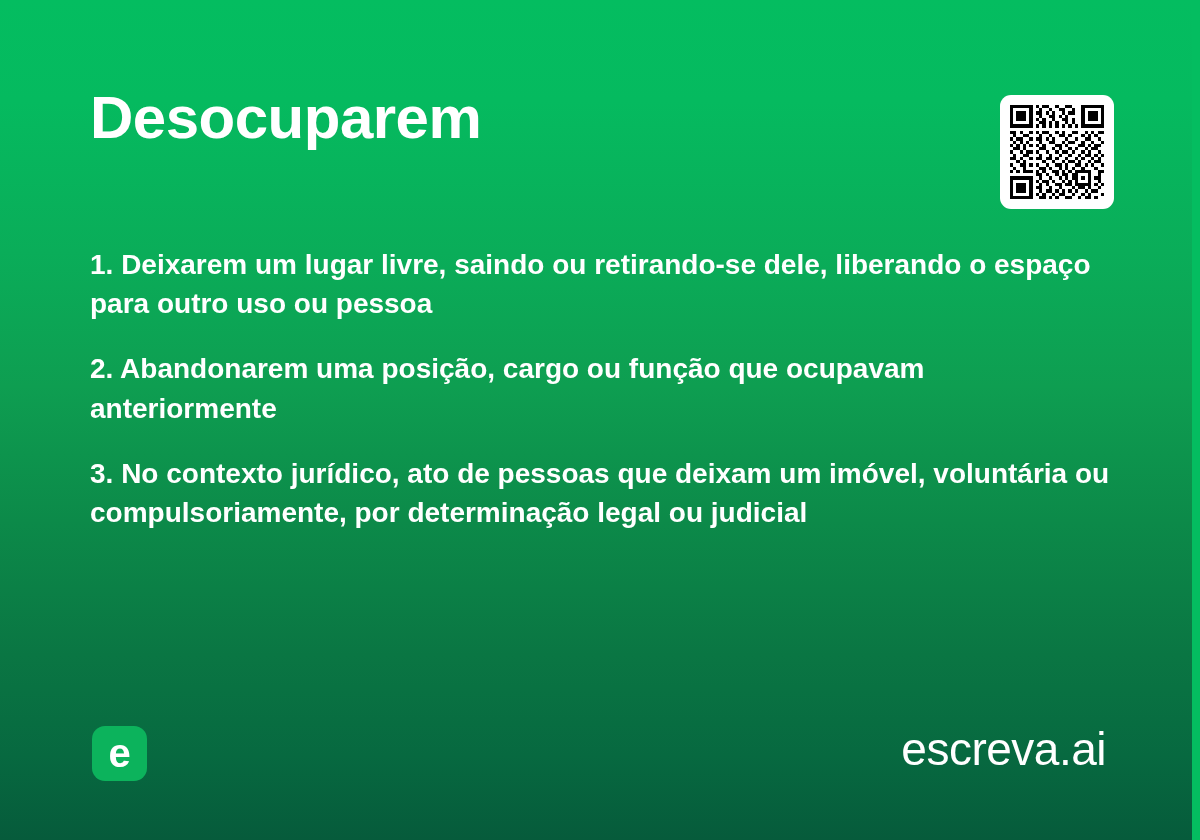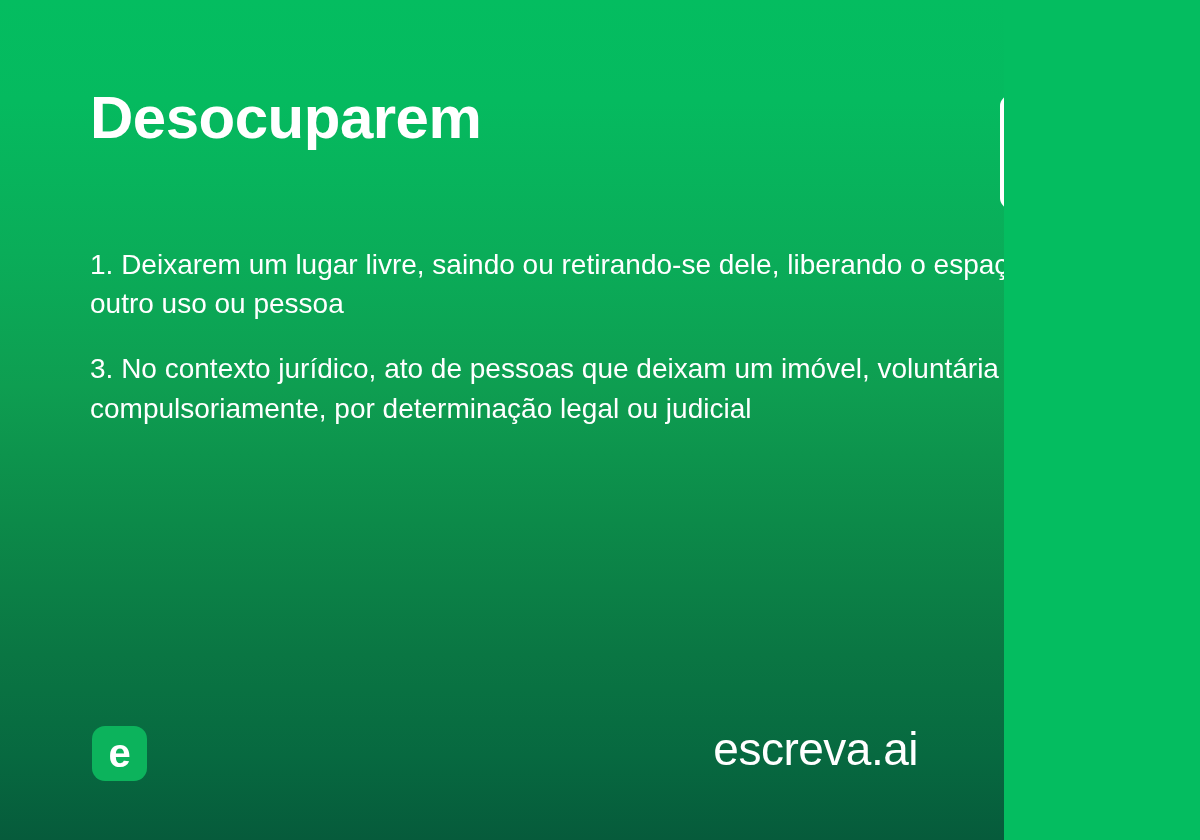--- a/index.html
+++ b/index.html
@@ -10,21 +10,21 @@
     overflow:hidden;
   }
 
   body {
     font-family:"Liberation Sans", sans-serif;
     background:#04BD60;
   }
 
   #card {
     position:relative;
-    width:1004px;
+    width:1192px;
     height:840px;
     background:linear-gradient(180deg,
        #04BD60 0%,
        #05BA5F 12%,
        #0AAD59 30%,
        #0E9E51 46%,
        #0C8A49 62%,
        #0A7643 78%,
        #076940 90%,
        #065B3B 100%);
@@ -59,21 +59,21 @@
   
   #definitions {
     position:absolute;
     left:90px;
     top:245px;
     width:1025px;
   }
 
   .definition {
     font-size:28px;
-    font-weight:400;
+    font-weight:700;
     color:#ffffff;
     line-height:1.40;
     margin-bottom:26px;
   }
   .definition:last-child { margin-bottom:0; }
 
   
   #qr-card {
     position:absolute;
     left:1000px;
@@ -378,20 +378,21 @@
           <rect x="17" y="28" width="2" height="1"></rect>
         <rect x="21" y="28" width="1" height="1"></rect>
           <rect x="23" y="28" width="2" height="1"></rect>
         <rect x="26" y="28" width="1" height="1"></rect>
       </g>
     </svg>
   </div>
 
   <div id="definitions">
     <div class="definition">1. Deixarem um lugar livre, saindo ou retirando-se dele, liberando o espaço para outro uso ou pessoa</div>
+    <div class="definition">2. Abandonarem uma posição, cargo ou função que ocupavam anteriormente</div>
     <div class="definition">3. No contexto jurídico, ato de pessoas que deixam um imóvel, voluntária ou compulsoriamente, por determinação legal ou judicial</div>
   </div>
 
   <div id="logo-mark">
     <span id="logo-letter">e</span>
   </div>
 
   <div id="wordmark">escreva.ai</div>
 
 </div>

